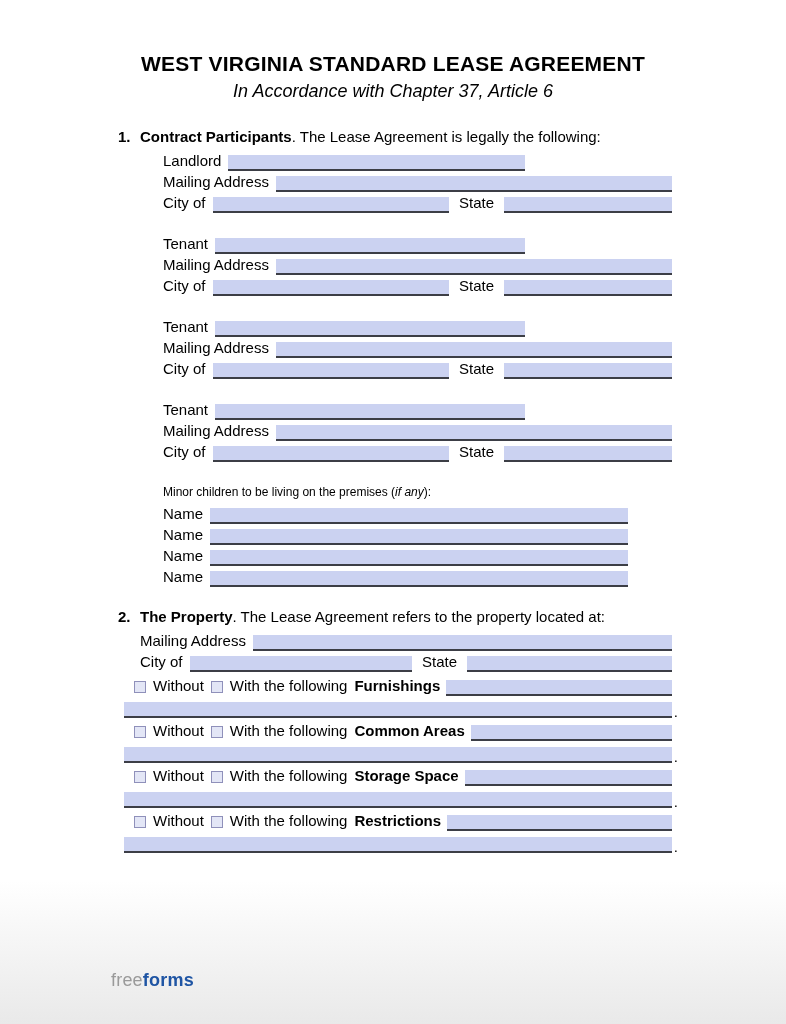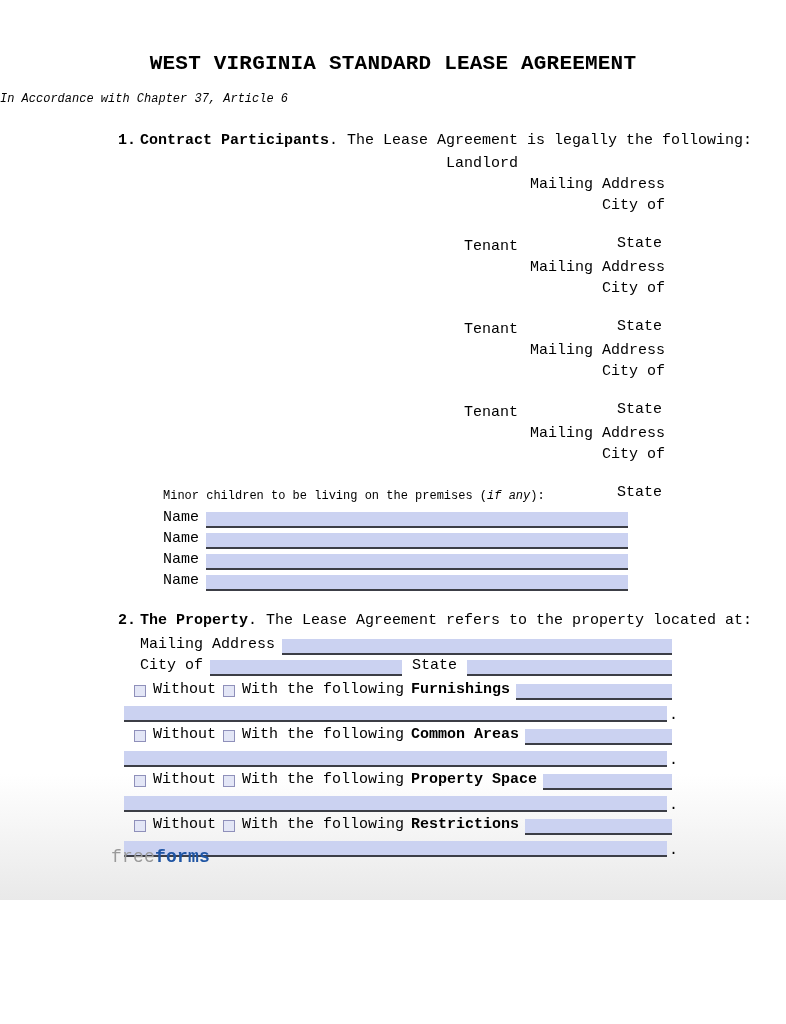--- a/index.html
+++ b/index.html
@@ -11,31 +11,30 @@
     --logo-blue:#1f55a4;
   }
   *{box-sizing:border-box;}
   html,body{margin:0;padding:0;}
   body{
     width:786px;height:1024px;
     font-family:"Liberation Sans", sans-serif;
     color:#000;background:#fff;
   }
   .page{
-    position:relative;width:786px;height:900px;overflow:hidden;
+    position:relative;width:786px;height:1024px;overflow:hidden;
     background:linear-gradient(to bottom,#ffffff 0%,#ffffff 86%,#e9e9e9 100%);
-    font-family:Liberation Mono, monospace;
   }
   .title{
     padding-top:52px;margin:0;text-align:center;
     font-size:21px;font-weight:700;letter-spacing:.2px;
   }
   .subtitle{
-    margin-top:17px;
-    font-size:12px;font-style:italic;
+    margin-top:5px;text-align:center;
+    font-size:18px;font-style:italic;
   }
   .intro{
     margin:23px 118px 0 115px;
     font-size:15px;line-height:21px;text-indent:47px;
   }
   .section-heading{
     display:flex;font-size:15px;line-height:21px;margin-left:118px;
   }
   .sec-num{flex:0 0 22px;font-weight:700;}
   .sec-title-bold{font-weight:700;white-space:pre;}
@@ -45,21 +44,21 @@
 
   .form-row{
     display:flex;align-items:flex-end;height:21px;font-size:15px;
   }
   .form-row .lbl{line-height:20px;white-space:nowrap;padding-right:7px;}
   .field{
     flex:1 1 auto;height:16px;
     background:var(--field-bg);
     border-bottom:2px solid var(--underline);
   }
-  .indent1{margin-left:163px;margin-right:114px;flex-direction:column;}
+  .indent1{margin-left:163px;margin-right:114px;}
   .indent2{margin-left:140px;margin-right:114px;}
   .role-row{margin-right:261px;}
   .state-lbl{padding:16px 10px 0 10px;line-height:20px;white-space:nowrap;}
   .state-field{flex:0 0 168px;}
   .s2 .state-field{flex:0 0 205px;}
   .party-block{margin-bottom:20px;}
   .minor-line{
     margin:0 0 0 163px;font-size:12px;line-height:21px;height:21px;
   }
   .minor-line .it{font-style:italic;}
@@ -240,21 +239,21 @@
         <span class="period">.</span>
       </div>
     </div>
 
     <div class="opt-group">
       <div class="cb-line1">
         <span class="cb"></span>
         <span class="cb-text">Without</span>
         <span class="cb"></span>
         <span class="cb-text">With the following</span>
-        <span class="cb-term">Property Space</span>
+        <span class="cb-term">Storage Space</span>
         <div class="field"></div>
       </div>
       <div class="cb-line2">
         <div class="field"></div>
         <span class="period">.</span>
       </div>
     </div>
 
     <div class="opt-group">
       <div class="cb-line1">

